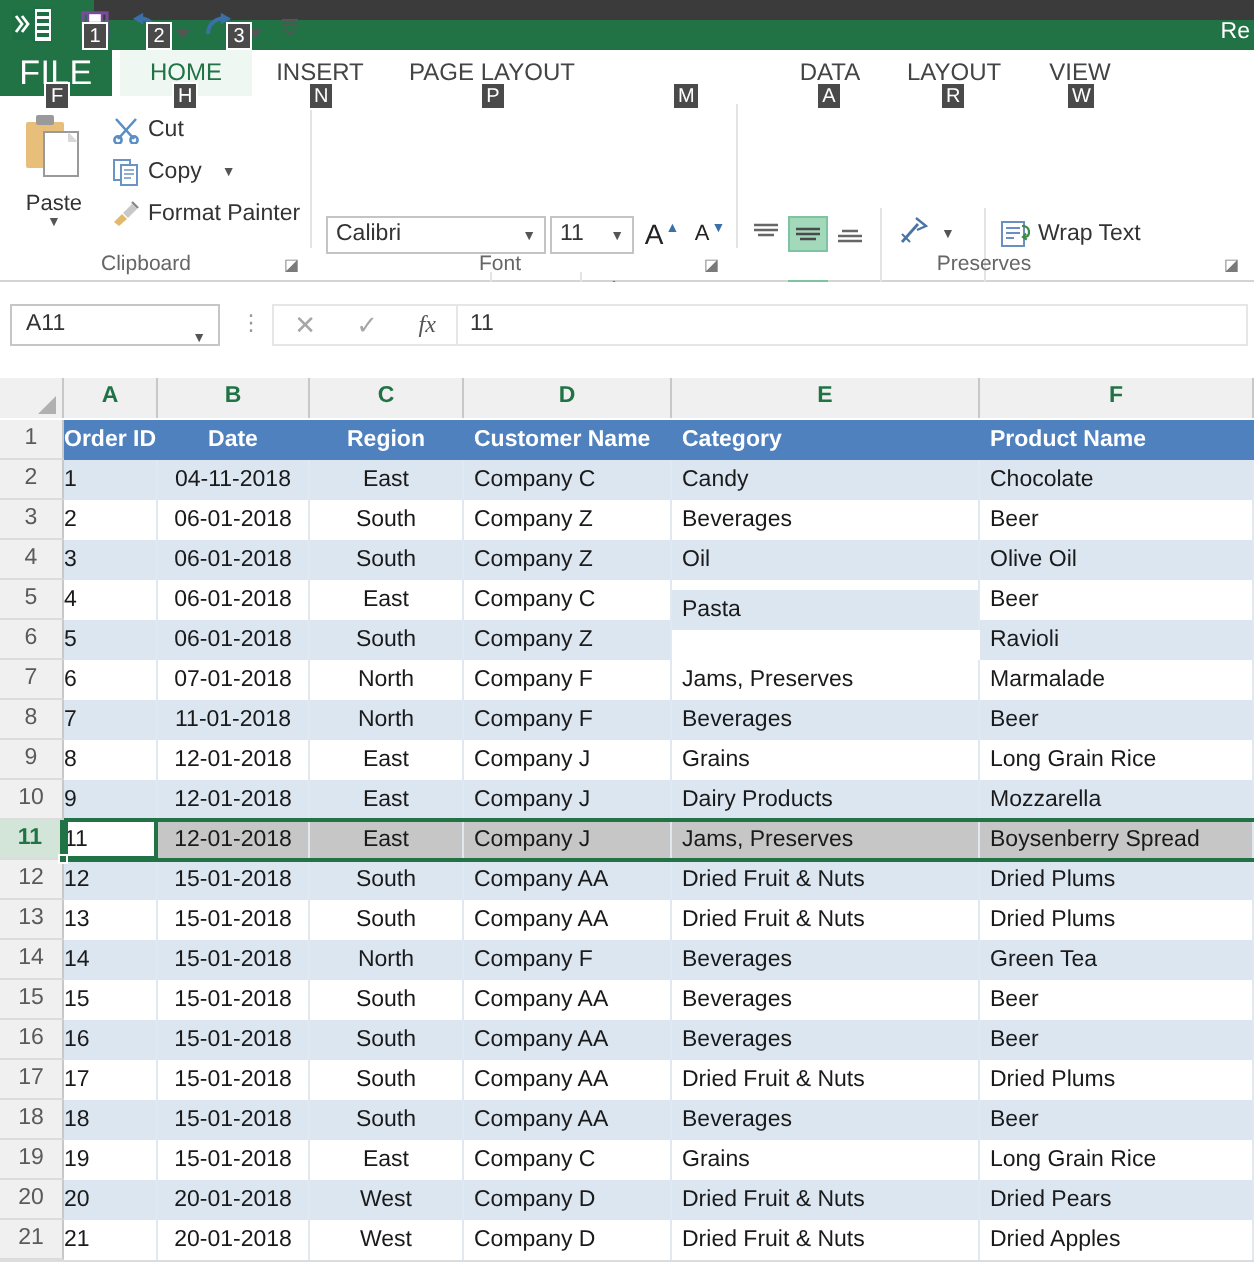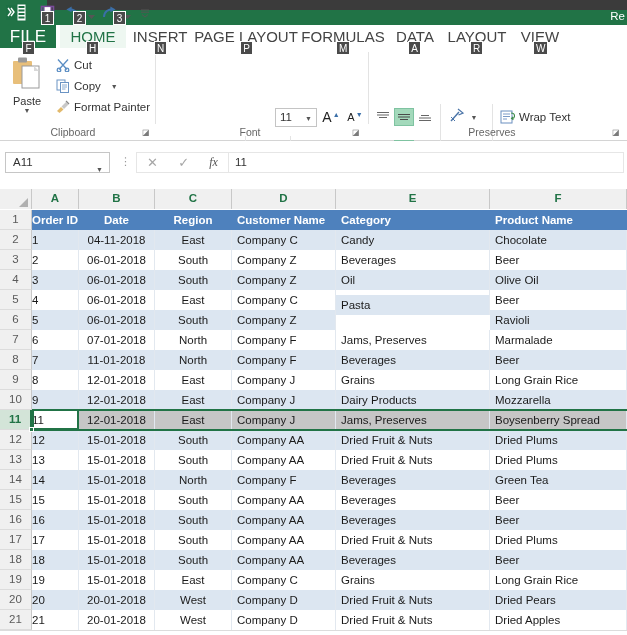--- a/index.html
+++ b/index.html
@@ -50,21 +50,21 @@
     background: #ffffff;
   }
   .tab-file {
     position: absolute; left: 0; top: 0; width: 56px; height: 23px;
     background: #217346; color: #ffffff;
     font-size: 17px; text-align: center; line-height: 23px;
     letter-spacing: .2px;
   }
   .tab {
     position: absolute; top: 0; height: 23px;
-    font-size: 15px; color: #444444;
+    font-size: 12px; color: #444444;
     line-height: 23px; text-align: center;
     white-space: nowrap;
   }
   .tab.active {
     background: #eef7f1; color: #217346; font-weight: normal;
   }
 
   
   .ribbon {
     position: absolute; top: 48px; left: 0; width: 627px; height: 93px;
@@ -277,21 +277,20 @@
     <div class="keytip" style="left:41px; top:11px;">1</div>
     <div class="keytip" style="left:73px; top:11px;">2</div>
     <div class="keytip" style="left:113px; top:11px;">3</div>
   </div>
 
   <div class="tabbar">
     <div class="tab-file">FILE</div>
     <div class="tab active" style="left:60px; width:66px;">HOME</div>
     <div class="tab" style="left:128px; width:64px;">INSERT</div>
     <div class="tab" style="left:194px; width:104px;">PAGE LAYOUT</div>
-    <div class="tab" style="left:300px; width:86px;">FORMULAS</div>
     <div class="tab" style="left:388px; width:54px;">DATA</div>
     <div class="tab" style="left:444px; width:66px;">LAYOUT</div>
     <div class="tab" style="left:512px; width:56px;">VIEW</div>
 
     <div class="keytip" style="left:22px; top:16px;">F</div>
     <div class="keytip" style="left:86px; top:16px;">H</div>
     <div class="keytip" style="left:154px; top:16px;">N</div>
     <div class="keytip" style="left:240px; top:16px;">P</div>
     <div class="keytip" style="left:336px; top:16px;">M</div>
     <div class="keytip" style="left:408px; top:16px;">A</div>
@@ -337,20 +336,24 @@
         <path d="M5.5 6.5 L10 2 L12.5 4.5 L8 9 Z" fill="#c8c8c8"></path>
         <path d="M10 1 L13 4" stroke="#888" stroke-width="1.2"></path>
       </svg>
       <span>Format Painter</span>
     </div>
 
     <div class="grp-label" style="left:30px; width:86px;">Clipboard</div>
     <div class="dialog-launcher" style="left:142px;">◪</div>
     <div class="grp-sep" style="left:155px;"></div>
 
+    <div class="fontbox">
+      <span>Calibri</span>
+      <span class="cmbarrow">▼</span>
+    </div>
     <div class="sizebox">
       <span>11</span>
       <span class="cmbarrow">▼</span>
     </div>
 
     <div class="ftbtn" style="left:320px; top:58px; width:22px; height:22px;">
       <span style="font-size:14px; color:#222;">A</span>
       <span style="font-size:7px; color:#3b6fa8; margin-left:1px; margin-top:-6px;">▲</span>
     </div>
     <div class="ftbtn" style="left:344px; top:58px; width:22px; height:22px;">

